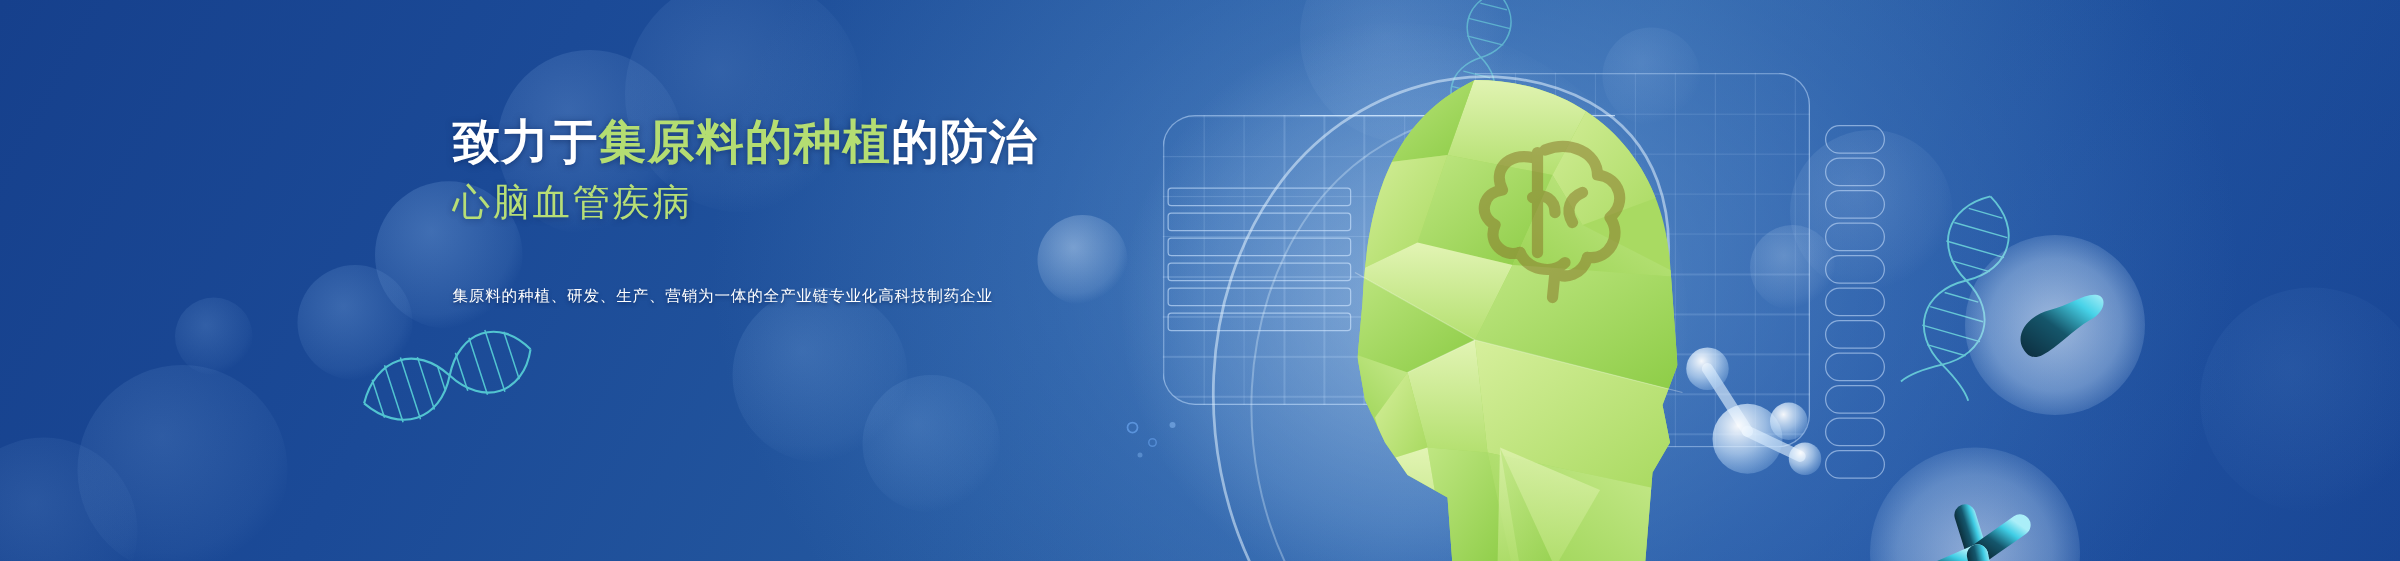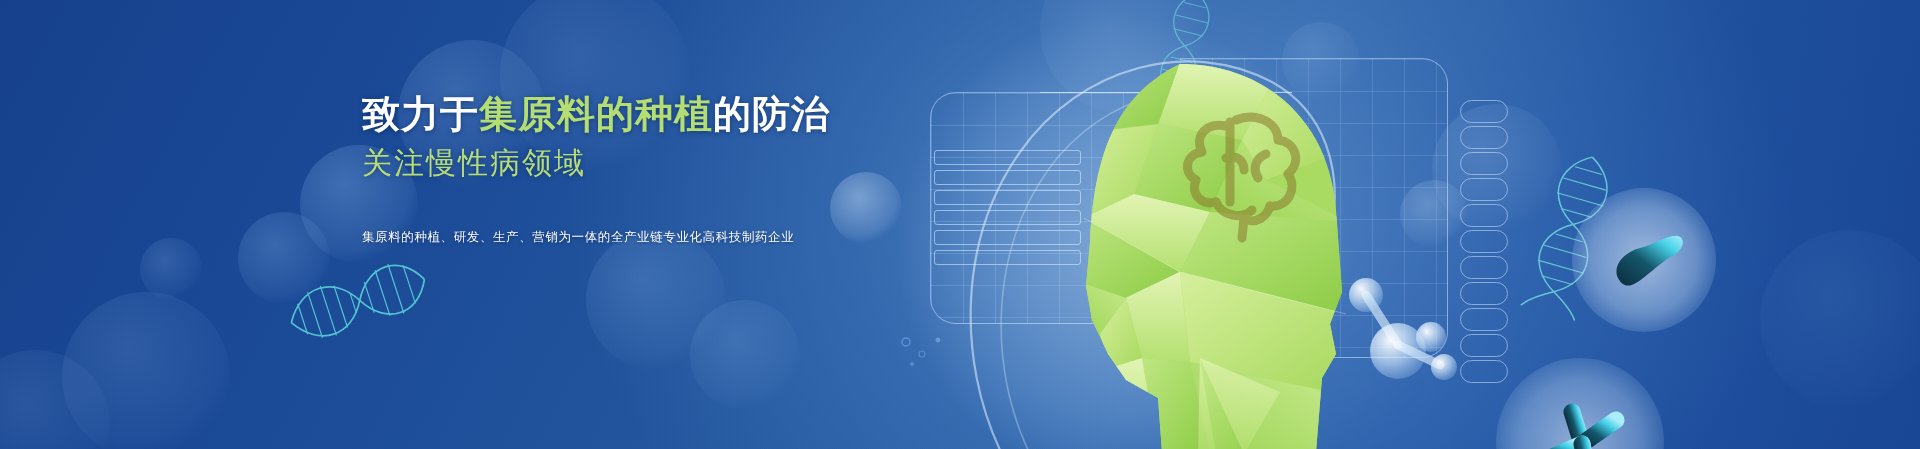--- a/index.html
+++ b/index.html
@@ -319,18 +319,18 @@
   <svg style="left:898px;top:332px;" width="60" height="40" viewBox="0 0 60 40">
     <circle cx="8" cy="10" r="4" fill="none" stroke="rgba(120,180,255,0.55)" stroke-width="1.4"></circle>
     <circle cx="24" cy="22" r="3" fill="none" stroke="rgba(120,180,255,0.45)" stroke-width="1.2"></circle>
     <circle cx="40" cy="8" r="2.4" fill="rgba(150,200,255,0.45)"></circle>
     <circle cx="14" cy="32" r="2" fill="rgba(150,200,255,0.35)"></circle>
   </svg>
 
   <div class="copy">
     <div class="headline"><span>致力于</span><span class="accent">集原料的种植</span><span>的防治</span></div>
 
-    <div class="subhead">关注慢性病领域</div>
+    <div class="subhead">心脑血管疾病</div>
 
     <div class="tagline">集原料的种植、研发、生产、营销为一体的全产业链专业化高科技制药企业</div>
   </div>
 
 </div>
 
 </body></html>

